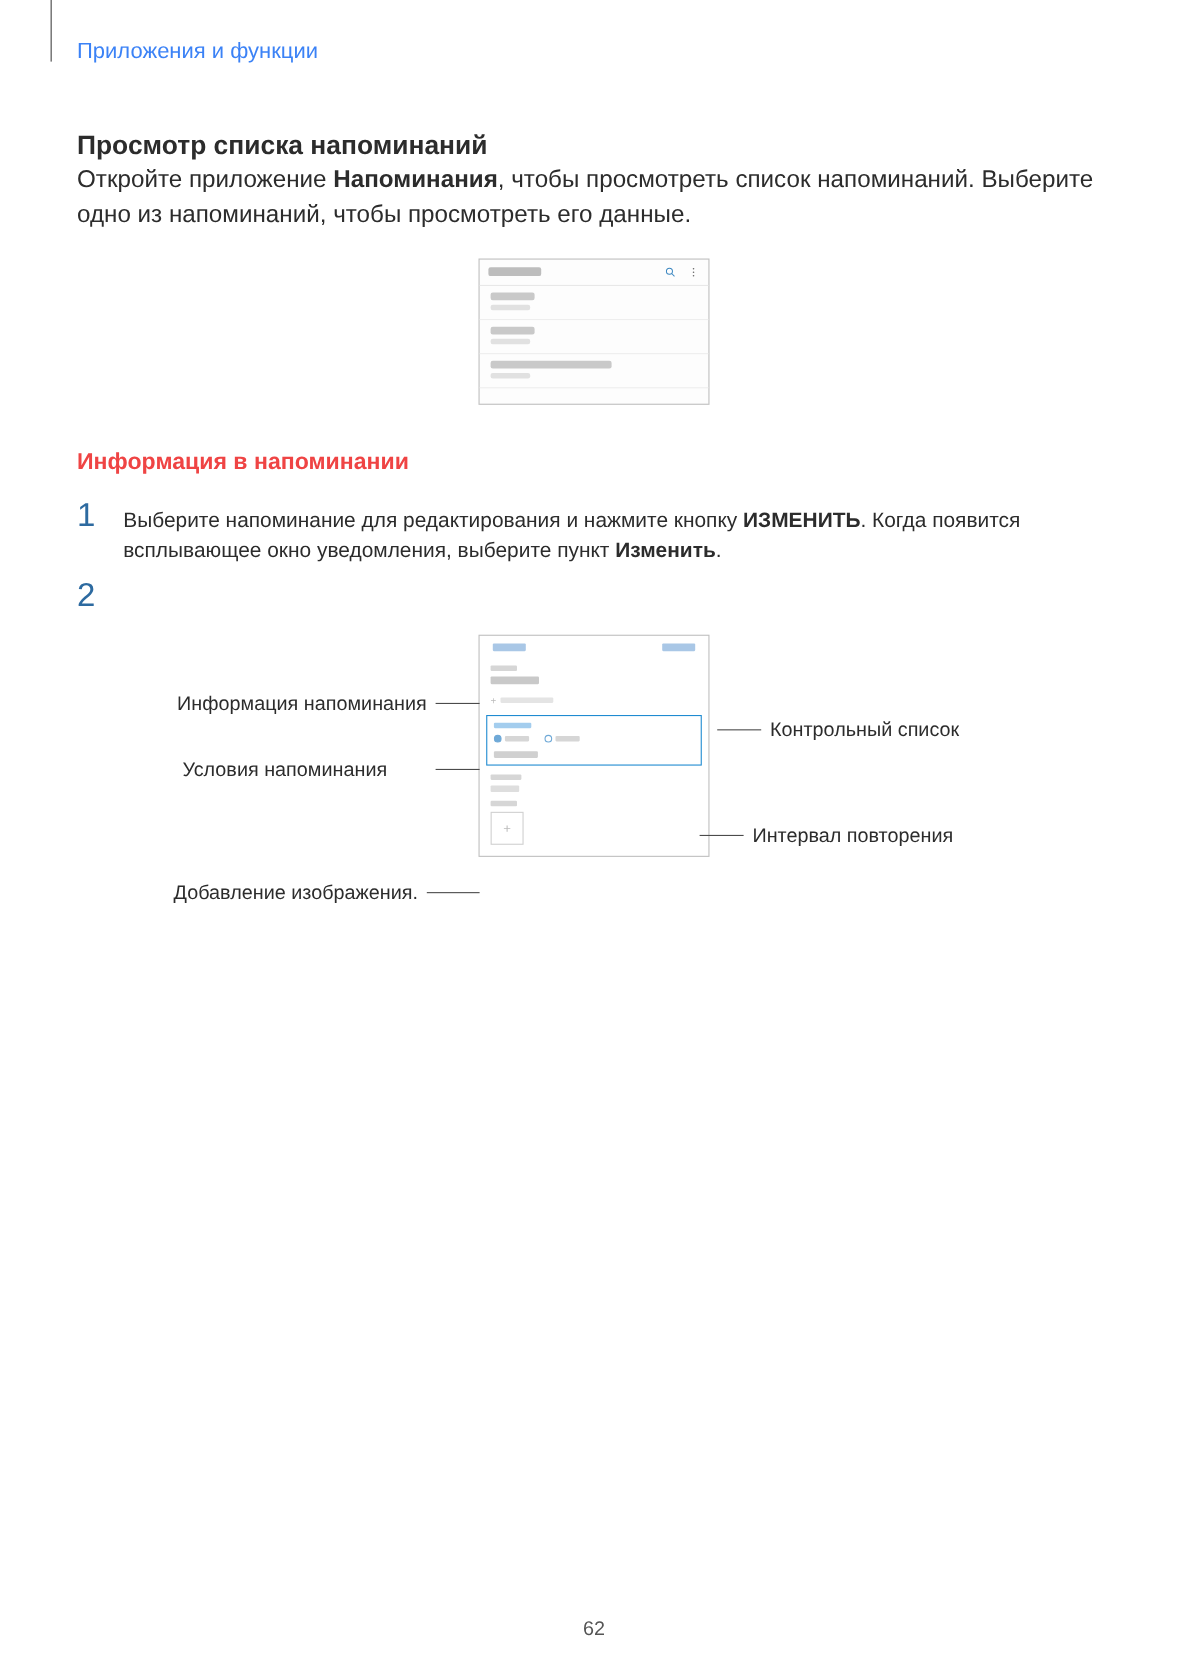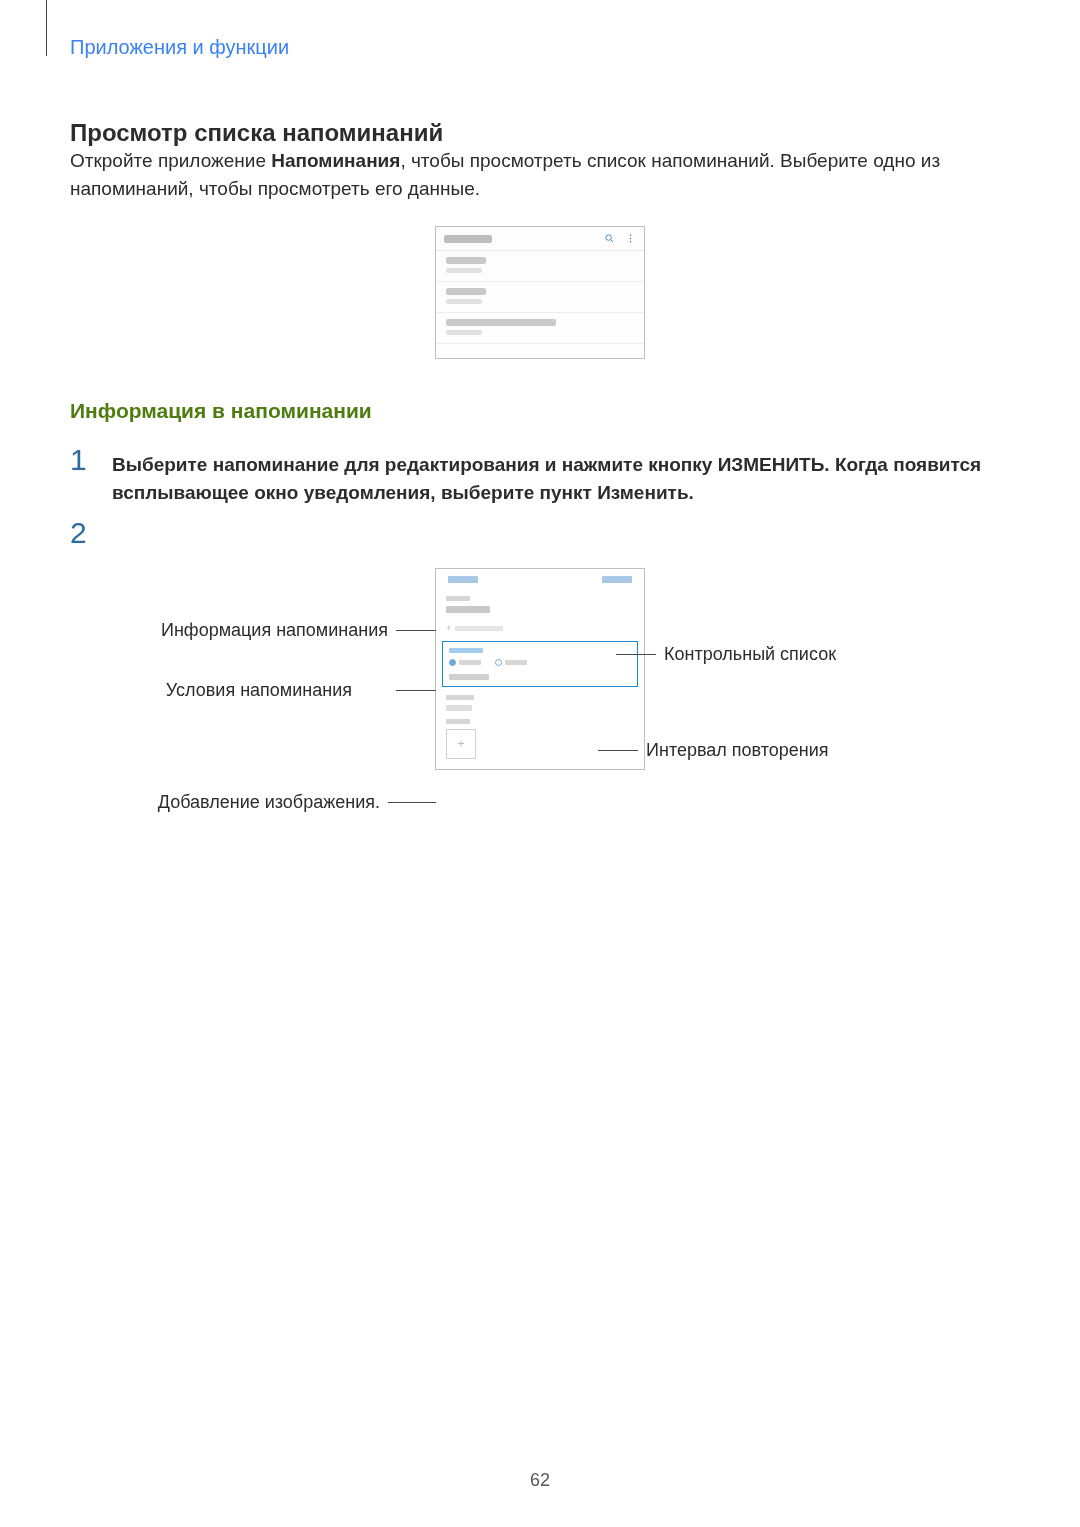--- a/index.html
+++ b/index.html
@@ -29,21 +29,21 @@
   font-size: 20px;
   color: #3b82f6;
   margin-top: 6px;
   margin-bottom: 60px;
 }
 .h2 {
   font-size: 24px;
   font-weight: 700;
 }
 .body-text {
-  font-size: 19px;
+  font-size: 22px;
   line-height: 1.45;
   color: #2c2c2c;
 }
 .body-text b { font-weight: 700; }
 .figure-wrap {
   display: flex;
   justify-content: center;
   margin: 24px 0 40px 0;
 }
 .phone-screenshot {
@@ -73,21 +73,21 @@
   padding: 6px 10px 8px 10px;
   border-bottom: 1px solid #eee;
 }
 .ps-line1 { height: 7px; width: 40px; background: #c9c9c9; border-radius: 2px; filter: blur(0.6px); margin-bottom: 4px;}
 .ps-item:nth-child(4) .ps-line1 { width: 110px; }
 .ps-line2 { height: 5px; width: 36px; background: #e1e1e1; border-radius: 2px; filter: blur(0.6px);}
 .ps-blank { height: 14px; }
 .h3 {
   font-size: 21px;
   font-weight: 700;
-  color: #4d7c0f;
+  color: #ef4444;
   margin-top: 14px;
   margin-bottom: 22px;
 }
 .ol-row {
   display: flex;
   align-items: flex-start;
   margin-top: 12px;
 }
 .ol-num {
   font-size: 30px;
@@ -95,21 +95,20 @@
   color: #2d6aa0;
   width: 42px;
   line-height: 1;
   flex-shrink: 0;
   padding-top: 0;
 }
 .ol-body {
   font-size: 19px;
   line-height: 1.45;
   padding-top: 6px;
-  font-weight: bold;
 }
 
 .figure2-wrap {
   position: relative;
   display: flex;
   justify-content: center;
   margin: 20px 0 40px 0;
   height: 270px;
 }
 .phone-edit {
@@ -290,24 +289,24 @@
     </div>
     <div class="callout left" style="top:112px; right:50%; margin-right:104px;gap:36px;">
       <div class="txt">Условия напоминания</div>
       <div class="line" style="width:40px;"></div>
     </div>
     <div class="callout left" style="top:224px; right:50%; margin-right:104px;">
       <div class="txt">Добавление изображения.</div>
       <div class="line" style="width:48px;"></div>
     </div>
 
-    <div class="callout right" style="top:76px; left:50%; margin-left:76px;">
+    <div class="callout right" style="top:76px; left:50%; margin-left:112px;">
       <div class="line" style="width:40px;"></div>
       <div class="txt">Контрольный список</div>
     </div>
-    <div class="callout right" style="top:172px; left:50%; margin-left:42px;padding-left:16px;">
+    <div class="callout right" style="top:172px; left:50%; margin-left:80px;padding-left:16px;">
       <div class="line" style="width:40px;"></div>
       <div class="txt">Интервал повторения</div>
     </div>
   </div>
 
   <div class="page-number">62</div>
 </div>
 
 </body></html>

